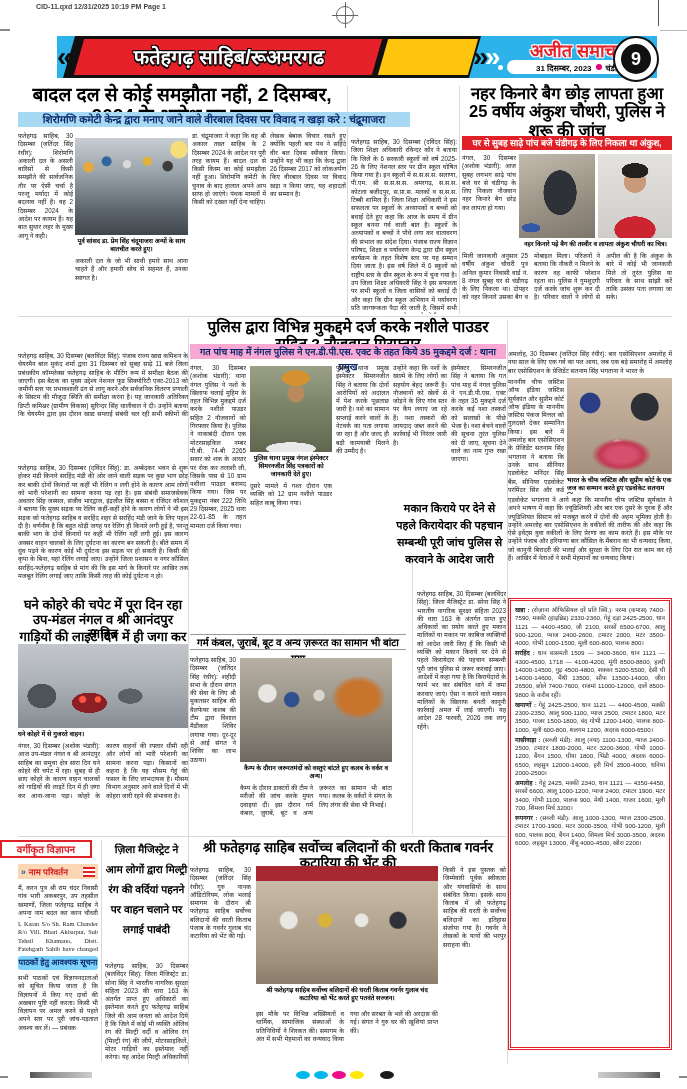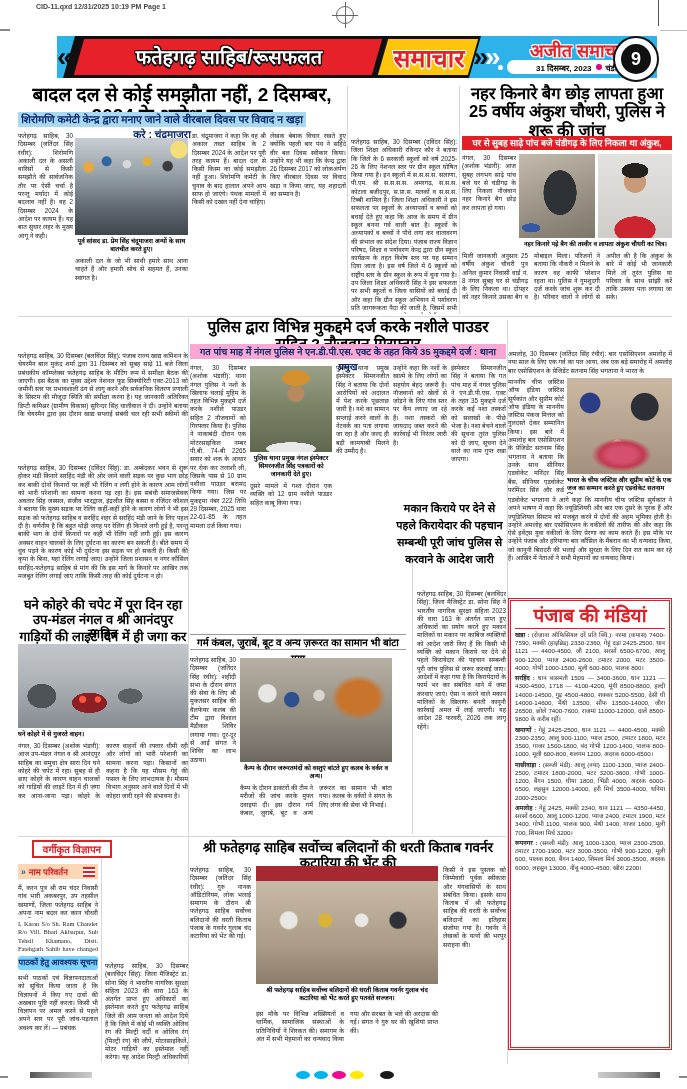--- a/index.html
+++ b/index.html
@@ -106,22 +106,21 @@
   <div class="abs" style="left:658px;top:0;width:1px;height:26px;background:#555;"></div>
   <div class="abs" style="left:660px;top:30px;width:27px;height:1px;background:#bbb;"></div>
   <div class="abs" style="left:0;top:29px;width:10px;height:2px;background:#888;"></div>
 
   <div class="banner">
     <span class="chev" style="left:-14px;color:#fff;">«</span>
     <span class="chev" style="left:0px;color:#0d0d0d;">«</span>
     <div class="bn-black"></div>
     <div class="bn-red"></div>
     <div class="bn-yellow"></div>
-    <div class="bn-region">फतेहगढ़ साहिब/रूसफलत</div>
-    <div class="bn-paper">समाचार</div>
+    <div class="bn-region">फतेहगढ़ साहिब/रूअमरगढ</div>
     <span class="chev" style="left:416px;color:#0d0d0d;">»</span>
     <span class="chev" style="left:428px;color:#fff;">»</span>
     <div class="bn-brand">अजीत समाचार</div>
     <span class="dot" style="position:absolute;left:441px;top:29px;width:5px;height:5px;background:#fff;"></span>
     <div class="bn-pill">
       <span>31 दिसम्बर, 2023</span>
       <span class="dot" style="width:6px;height:6px;background:#e6007e;"></span>
       <span>चंडीगढ़</span>
     </div>
     <span class="dot" style="position:absolute;left:602px;top:29px;width:5px;height:5px;background:#fff;"></span>
@@ -133,21 +132,21 @@
   <div class="abs sep" style="left:188px;top:318px;width:1px;height:746px;"></div>
   <div class="abs sep" style="left:347px;top:86px;width:1px;height:228px;"></div>
   <div class="abs sep" style="left:459px;top:86px;width:1px;height:228px;"></div>
   <div class="abs sep" style="left:507px;top:320px;width:1px;height:744px;"></div>
   <div class="abs sep" style="left:18px;top:316px;width:654px;height:1px;"></div>
   <div class="abs sep" style="left:18px;top:836px;width:488px;height:1px;"></div>
   <div class="abs sep" style="left:101px;top:840px;width:1px;height:222px;"></div>
   <div class="abs sep" style="left:412px;top:562px;width:1px;height:272px;"></div>
 
   <div class="abs hl" style="left:18px;top:84px;width:328px;height:26px;font-size:19px;">बादल दल से कोई समझौता नहीं, 2 दिसम्बर, 2024 के आदेश पर कायम</div>
-  <div class="abs sub-blue" style="left:18px;top:112px;width:288px;height:15px;font-size:10.5px;line-height:15px;">शिरोमणि कमेटी केन्द्र द्वारा मनाए जाने वाले वीरबाल दिवस पर विवाद न खड़ा करे : चंद्रूमाजरा</div>
+  <div class="abs sub-blue" style="left:18px;top:112px;width:392px;height:15px;font-size:10.5px;line-height:15px;">शिरोमणि कमेटी केन्द्र द्वारा मनाए जाने वाले वीरबाल दिवस पर विवाद न खड़ा करे : चंद्रूमाजरा</div>
   <div class="abs bt jt" style="left:18px;top:132px;width:55px;height:182px;">फतेहगढ़ साहिब, 30 दिसम्बर (जतिंदर सिंह रंधीर): शिरोमणि अकाली दल के असली वारिसों से किसी समझौते की सार्वजनिक तौर पर ऐसी चर्चा है परन्तु मर्यादा में कोई बदलाव नहीं है। वह 2 दिसम्बर 2024 के आदेश पर कायम हैं। यह बात सुधार लहर के मुख्य आगू ने कही।</div>
   <div class="abs ph crowd-photo" style="left:75px;top:138px;width:113px;height:97px;"></div>
   <div class="abs cap" style="left:75px;top:237px;width:113px;height:18px;">पूर्व सांसद डा. प्रेम सिंह चंदूमाजरा अन्यों के साथ बातचीत करते हुए।</div>
   <div class="abs bt jt" style="left:75px;top:257px;width:113px;height:57px;">अकाली दल के जो भी साथी हमारे साथ आना चाहते हैं और हमारी सोच से सहमत हैं, उनका स्वागत है।</div>
   <div class="abs bt jt" style="left:192px;top:132px;width:74px;height:182px;">डा. चंद्रूमाजरा ने कहा कि वह श्री अकाल तख्त साहिब के 2 दिसम्बर 2024 के आदेश पर पूरी तरह कायम हैं। बादल दल से किसी किस्म का कोई समझौता नहीं हुआ। शिरोमणि कमेटी के चुनाव के बाद हालात अपने आप साफ हो जाएंगे। पंथक मामलों में किसी को दखल नहीं देना चाहिए।</div>
   <div class="abs bt jt" style="left:270px;top:132px;width:76px;height:182px;">लेखक बेबाक विचार रखते हुए क्योंकि पहली बार पंथ ने सहिंदे वीर बल दिवस स्वीकार किया। उन्होंने यह भी कहा कि केन्द्र द्वारा 26 दिसम्बर 2017 को लोकअर्पण किए वीरबाल दिवस पर विवाद खड़ा न किया जाए, यह शहादतों का सम्मान है।</div>
 
   <div class="abs bt jt" style="left:351px;top:138px;width:106px;height:176px;">फतेहगढ़ साहिब, 30 दिसम्बर (दविंदर सिंह): जिला शिक्षा अधिकारी रविन्दर कौर ने बताया कि जिले के 6 सरकारी स्कूलों को वर्ष 2025-26 के लिए नेशनल स्तर पर ग्रीन स्कूल घोषित किया गया है। इन स्कूलों में स.स.स.स. सलाणा, पी.एम. श्री स.स.स.स. अमरगढ़, स.स.स. कोटला बजीदपुर, स.प्रा.स. मलकों व स.स.स. टिब्बी शामिल हैं। जिला शिक्षा अधिकारी ने इस सफलता पर स्कूलों के अध्यापकों व बच्चों को बधाई देते हुए कहा कि आज के समय में ग्रीन स्कूल बनना गर्व वाली बात है। स्कूलों के अध्यापकों व बच्चों ने पौधे लगा कर वातावरण की संभाल का संदेश दिया। पंजाब राज्य विज्ञान परिषद, शिक्षा व पर्यावरण केन्द्र द्वारा ग्रीन स्कूल कार्यक्रम के तहत विशेष स्तर पर यह सम्मान दिया जाता है। इस वर्ष जिले में 6 स्कूलों को राष्ट्रीय स्तर के ग्रीन स्कूल के रूप में चुना गया है। उप जिला शिक्षा अधिकारी सिंह ने इस सफलता पर सभी स्कूलों व जिला वासियों को बधाई दी और कहा कि ग्रीन स्कूल अभियान में पर्यावरण प्रति जागरूकता पैदा की जाती है, जिसमें सभी अध्यापक बढ़-चढ़ कर योगदान दे रहे हैं।</div>
 
   <div class="abs hl" style="left:462px;top:84px;width:210px;height:48px;font-size:16.5px;">नहर किनारे बैग छोड़ लापता हुआ 25 वर्षीय अंकुश चौधरी, पुलिस ने शुरू की जांच</div>
@@ -187,40 +186,40 @@
   <div class="abs cap" style="left:18px;top:730px;width:170px;height:9px;text-align:left;">घने कोहरे में से गुजरते वाहन।</div>
   <div class="abs bt jt" style="left:18px;top:742px;width:170px;height:92px;column-count:2;column-gap:6px;">नंगल, 30 दिसम्बर (अशोक भंडारी): आज उप-मंडल नंगल व श्री आनंदपुर साहिब का समूचा क्षेत्र सारा दिन घने कोहरे की चपेट में रहा। सुबह से ही छाए कोहरे के कारण वाहन चालकों को गाड़ियों की लाइटें दिन में ही जगा कर आना-जाना पड़ा। कोहरे के कारण वाहनों की रफ्तार धीमी रही और लोगों को भारी परेशानी का सामना करना पड़ा। किसानों का कहना है कि यह मौसम गेहूं की फसल के लिए लाभदायक है। मौसम विभाग अनुसार आने वाले दिनों में भी कोहरा जारी रहने की संभावना है।</div>
 
   <div class="abs hl" style="left:190px;top:634px;width:216px;height:16px;font-size:10px;border-top:1px solid #999;border-bottom:1px solid #999;line-height:16px;">गर्म कंबल, जुराबें, बूट व अन्य ज़रूरत का सामान भी बांटा गया</div>
   <div class="abs bt jt" style="left:190px;top:656px;width:46px;height:178px;">फतेहगढ़ साहिब, 30 दिसम्बर (जतिंदर सिंह रंधीर): शहीदी सभा के दौरान संगत की सेवा के लिए श्री मुकतसर साहिब की वैलफेयर कलब की टीम द्वारा विशाल मैडीकल शिविर लगाया गया। दूर-दूर से आई संगत ने शिविर का लाभ उठाया।</div>
   <div class="abs ph camp-photo" style="left:240px;top:658px;width:152px;height:104px;"></div>
   <div class="abs cap" style="left:240px;top:764px;width:152px;height:18px;">कैम्प के दौरान जरूरतमंदों को वस्तुएं बांटते हुए कलब के वर्कर व अन्य।</div>
   <div class="abs bt jt" style="left:240px;top:784px;width:152px;height:50px;column-count:2;column-gap:6px;">कैम्प के दौरान डाक्टरों की टीम ने मरीजों की जांच करके मुफ्त दवाइयां दीं। इस दौरान गर्म कंबल, जुराबें, बूट व अन्य ज़रूरत का सामान भी बांटा गया। कलब के वर्करों ने संगत के लिए लंगर की सेवा भी निभाई।</div>
 
   <div class="abs mandi-box" style="left:508px;top:598px;width:164px;height:452px;">
-    <div class="mandi-title">पंजाब की मंडियां</div>
     <p class="mandi-p"><b>खन्ना :</b> <span>(रोज़ाना ऑफिसियल दरें प्रति क्विं.): नरमा (कपास) 7400-7590, मक्की (हाइब्रिड) 2330-2360, गेहूं दड़ा 2425-2500, धान 1121 — 4400-4500, जौ 2100, सरसों 6500-6700, आलू 900-1200, प्याज 2400-2600, टमाटर 2000, मटर 3500-4000, गोभी 1000-1500, मूली 600-800, पालक 800।</span></p>
     <p class="mandi-p"><b>सरहिंद :</b> <span>धान बासमती 1509 — 3400-3600, धान 1121 — 4300-4500, 1718 — 4100-4200, मूंगी 8500-8800, हल्दी 14000-14500, गुड़ 4500-4800, शक्कर 5200-5500, देसी घी 14000-14600, मैंथी 13500, सौंफ 13500-14000, जीरा 26500, छोले 7400-7600, राजमां 11000-12000, दालें 8500-9800 के करीब रहीं।</span></p>
     <p class="mandi-p"><b>खमाणों :</b> <span>गेहूं 2425-2500, धान 1121 — 4400-4500, मक्की 2300-2350, आलू 900-1100, प्याज 2500, टमाटर 1800, मटर 3500, गाजर 1500-1800, बंद गोभी 1200-1400, पालक 800-1000, मूली 600-800, शलगम 1200, अदरक 6000-6500।</span></p>
     <p class="mandi-p"><b>माछीवाड़ा :</b> <span>(सब्जी मंडी): आलू (नया) 1100-1300, प्याज 2400-2500, टमाटर 1800-2000, मटर 3200-3600, गोभी 1000-1200, बैंगन 1500, घीया 1800, भिंडी 4000, अदरक 6000-6500, लहसुन 12000-14000, हरी मिर्च 3500-4000, धनिया 2000-2500।</span></p>
     <p class="mandi-p"><b>अमलोह :</b> <span>गेहूं 2425, मक्की 2340, धान 1121 — 4350-4450, सरसों 6600, आलू 1000-1200, प्याज 2400, टमाटर 1900, मटर 3400, गोभी 1100, पालक 900, मेथी 1400, गाजर 1600, मूली 700, शिमला मिर्च 3200।</span></p>
     <p class="mandi-p"><b>रूपनगर :</b> <span>(सब्जी मंडी): आलू 1000-1300, प्याज 2300-2500, टमाटर 1700-1900, मटर 3000-3500, गोभी 900-1200, मूली 600, पालक 800, बैंगन 1400, शिमला मिर्च 3000-3500, अदरक 6000, लहसुन 13000, नींबू 4000-4500, खीरा 2200।</span></p>
   </div>
 
-  <div class="abs cls-title" style="left:32px;top:840px;width:80px;height:18px;">वर्गीकृत विज्ञापन</div>
+  <div class="abs cls-title" style="left:0;top:840px;width:92px;height:18px;">वर्गीकृत विज्ञापन</div>
   <div class="abs nc-strip" style="left:18px;top:864px;width:80px;height:15px;">
     <span style="color:#2456a8;font-weight:900;">»</span>
     <span>नाम परिवर्तन</span>
     <span style="margin-left:auto;width:12px;height:10px;background:repeating-linear-gradient(0deg,#e01f26 0 2px,#fff 2px 4px);"></span>
   </div>
   <div class="abs bt jt" style="left:18px;top:884px;width:80px;height:34px;">मैं, करन पुत्र श्री राम चंदर निवासी गांव भारी अकबरपुर, उप तहसील खमाणों, जिला फतेहगढ़ साहिब ने अपना नाम बदल कर करन चौधरी रख लिया है। ____294</div>
   <div class="abs bt jt" style="left:18px;top:920px;width:80px;height:32px;font-family:'Liberation Serif','DejaVu Serif',serif;">I, Karan S/o Sh. Ram Chander R/o Vill. Bhari Akbarpur, Sub Tehsil Khamano, Distt. Fatehgarh Sahib have changed my name to Karan Choudhary. ____295</div>
   <div class="abs notice-head" style="left:18px;top:956px;width:80px;height:14px;">पाठकों हेतु आवश्यक सूचना</div>
   <div class="abs bt jt" style="left:18px;top:974px;width:80px;height:84px;">सभी पाठकों एवं विज्ञापनदाताओं को सूचित किया जाता है कि विज्ञापनों में किए गए दावों की अखबार पुष्टि नहीं करता। किसी भी विज्ञापन पर अमल करने से पहले अपने स्तर पर पूरी जांच-पड़ताल अवश्य कर लें। — प्रबंधक</div>
 
+  <div class="abs hl" style="left:105px;top:840px;width:83px;height:118px;font-size:10.5px;line-height:1.9;">ज़िला मैजिस्ट्रेट ने आम लोगों द्वारा मिल्ट्री रंग की वर्दियां पहनने पर वाहन चलाने पर लगाई पाबंदी</div>
   <div class="abs bt jt" style="left:105px;top:962px;width:83px;height:100px;">फतेहगढ़ साहिब, 30 दिसम्बर (बलविंदर सिंह): जिला मैजिस्ट्रेट डा. सोना सिंह ने भारतीय नागरिक सुरक्षा संहिता 2023 की धारा 163 के अंतर्गत प्राप्त हुए अधिकारों का इस्तेमाल करते हुए फतेहगढ़ साहिब जिले की आम जनता को आदेश दिये हैं कि जिले में कोई भी व्यक्ति ओलिव रंग की मिल्ट्री वर्दी व ओलिव रंग (मिल्ट्री रंग) की जीपें, मोटरसाइकिलें, मोटर गाड़ियों का इस्तेमाल नहीं करेगा। यह आदेश मिल्ट्री अधिकारियों व कर्मचारियों पर लागू नहीं होंगे।</div>
 
   <div class="abs hl" style="left:190px;top:840px;width:316px;height:20px;font-size:13.5px;">श्री फतेहगढ़ साहिब सर्वोच्च बलिदानों की धरती किताब गवर्नर कटारिया की भेंट की</div>
   <div class="abs bt jt" style="left:190px;top:866px;width:61px;height:196px;">फतेहगढ़ साहिब, 30 दिसम्बर (जतिंदर सिंह रंधीर): गुरु नानक ऑडिटोरियम, लोक भलाई समागम के दौरान श्री फतेहगढ़ साहिब सर्वोच्च बलिदानों की धरती किताब पंजाब के गवर्नर गुलाब चंद कटारिया को भेंट की गई।</div>
   <div class="abs ph stage-photo" style="left:256px;top:866px;width:182px;height:118px;"></div>
   <div class="abs bt jt" style="left:443px;top:866px;width:63px;height:196px;">किसी ने इस पुस्तक को जिम्मेवारी पूर्वक स्वीकारा और यंगवासियों के साथ संबंधित किया। इसके साथ किताब में श्री फतेहगढ़ साहिब की धरती के सर्वोच्च बलिदानों का इतिहास संजोया गया है। गवर्नर ने लेखकों के यत्नों की भरपूर सराहना की।</div>
   <div class="abs cap" style="left:256px;top:986px;width:182px;height:22px;">श्री फतेहगढ़ साहिब सर्वोच्च बलिदानों की धरती किताब गवर्नर गुलाब चंद कटारिया को भेंट करते हुए पतवंते सज्जन।</div>
   <div class="abs bt jt" style="left:256px;top:1010px;width:182px;height:52px;column-count:2;column-gap:6px;">इस मौके पर विभिन्न शख्सियतों व धार्मिक, सामाजिक संस्थाओं के प्रतिनिधियों ने शिरकत की। समागम के अंत में सभी मेहमानों का धन्यवाद किया गया और सरबत के भले की अरदास की गई। संगत ने गुरु घर की खुशियां प्राप्त कीं।</div>
 
   <div class="abs" style="left:30px;top:1072px;width:62px;height:6px;background:linear-gradient(90deg,#555,#999 40%,#ccc);"></div>

